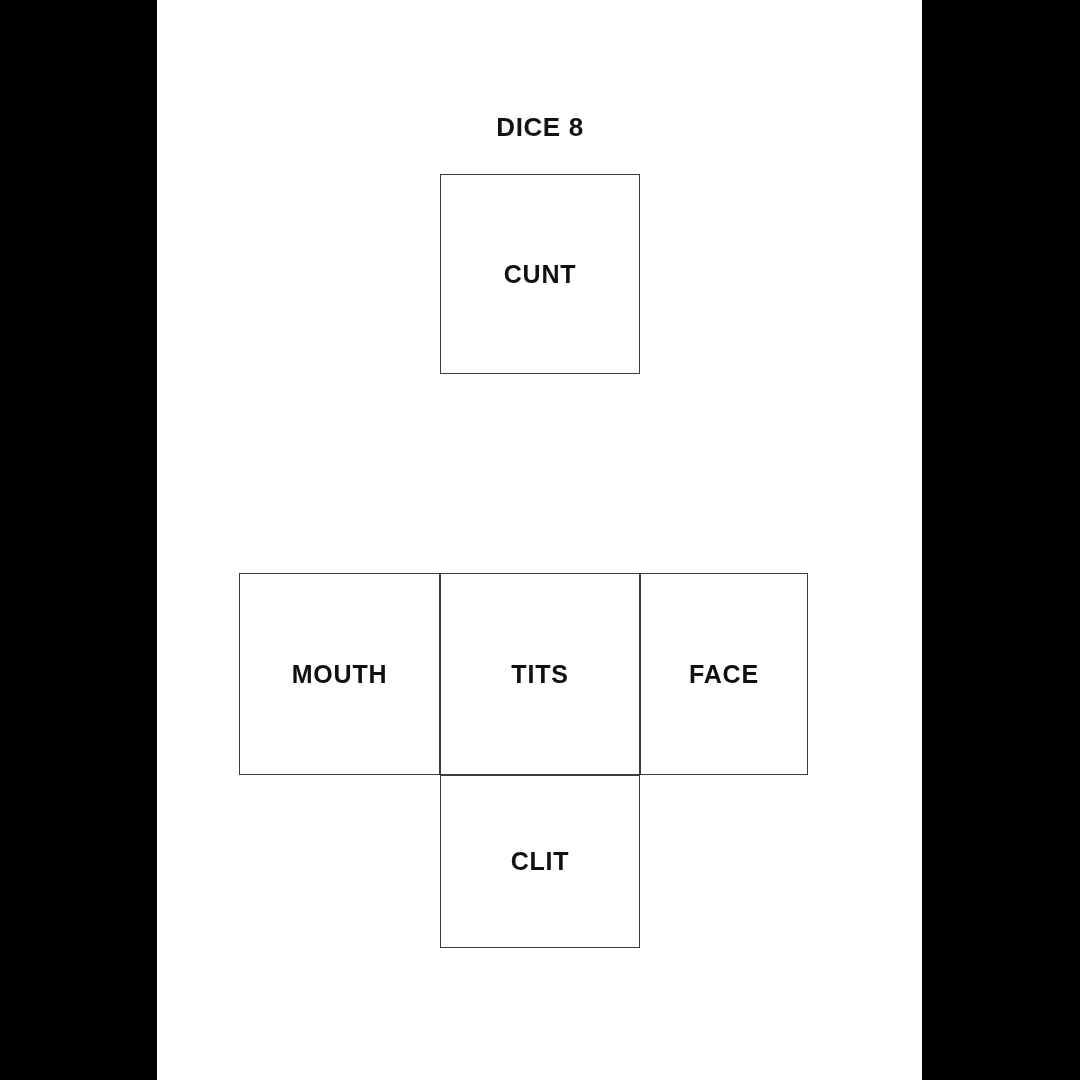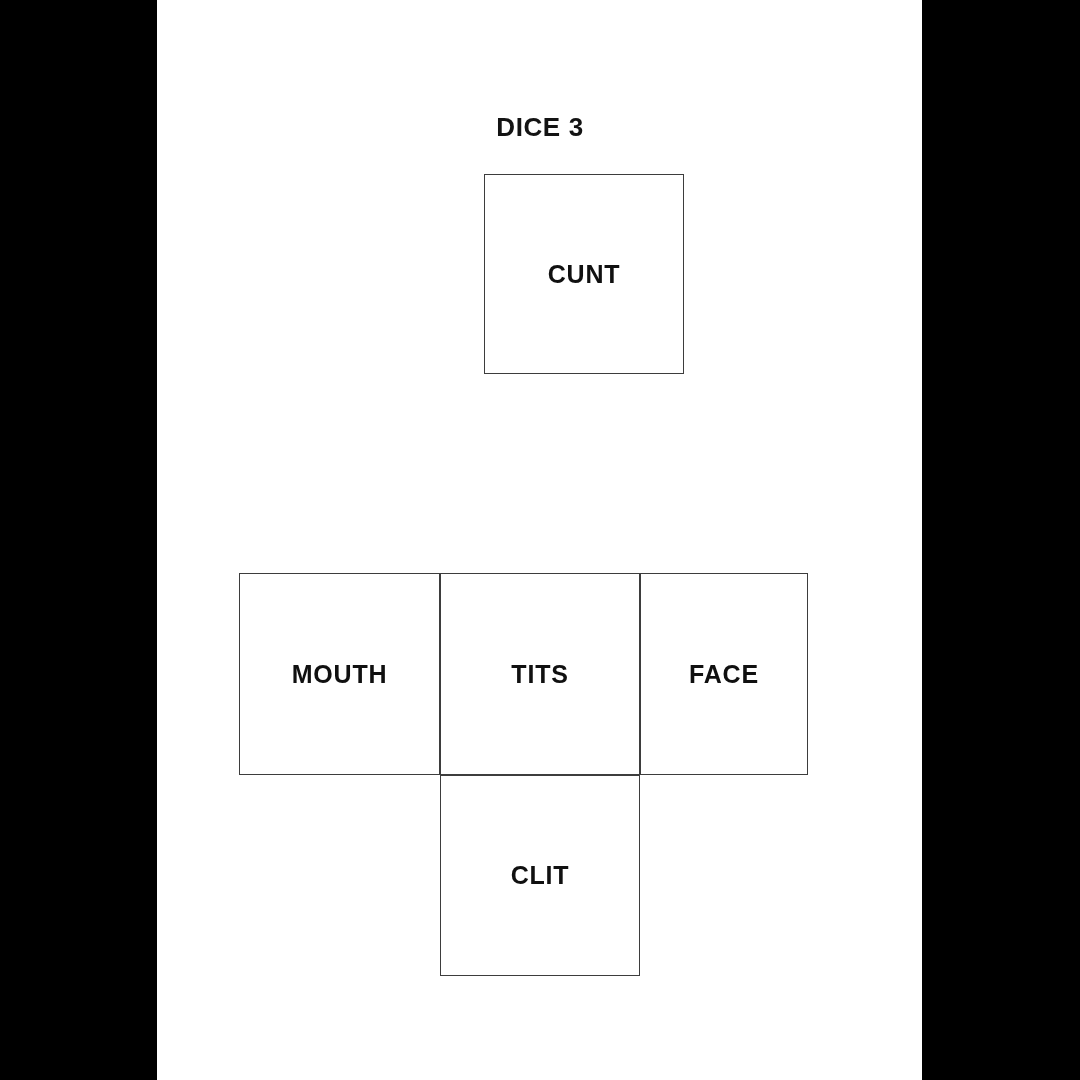--- a/index.html
+++ b/index.html
@@ -79,38 +79,38 @@
   .face-label {
     font-size: 25px;
     font-weight: bold;
     letter-spacing: 0.8px;
     color: #101010;
     line-height: 1;
     user-select: none;
   }
 
   
-  .cell-cunt  { left: 201px; top: 0px;   width: 200px; height: 200px; margin-left: 44px; }
+  .cell-cunt  { left: 201px; top: 0px;   width: 200px; height: 200px; }
   .cell-butt  { left: 201px; top: 200px; width: 200px; height: 199px; }
   .cell-mouth { left: 0px;   top: 399px; width: 201px; height: 202px; }
   .cell-tits  { left: 201px; top: 399px; width: 200px; height: 202px; }
   .cell-face  { left: 401px; top: 399px; width: 168px; height: 202px; }
-  .cell-clit  { left: 201px; top: 601px; width: 200px; height: 201px; }
+  .cell-clit  { left: 201px; top: 601px; width: 200px; height: 173px; }
 </style>
 </head>
 <body>
 
 <div class="canvas">
 
   <div class="paper"></div>
 
   <div class="bar-left"></div>
   <div class="bar-right"></div>
 
-  <div class="page-title">DICE 3</div>
+  <div class="page-title">DICE 8</div>
 
   <div class="net">
 
     <div class="face cell-cunt">
       <span class="face-label">CUNT</span>
     </div>
 
 
     <div class="face cell-mouth">
       <span class="face-label">MOUTH</span>

